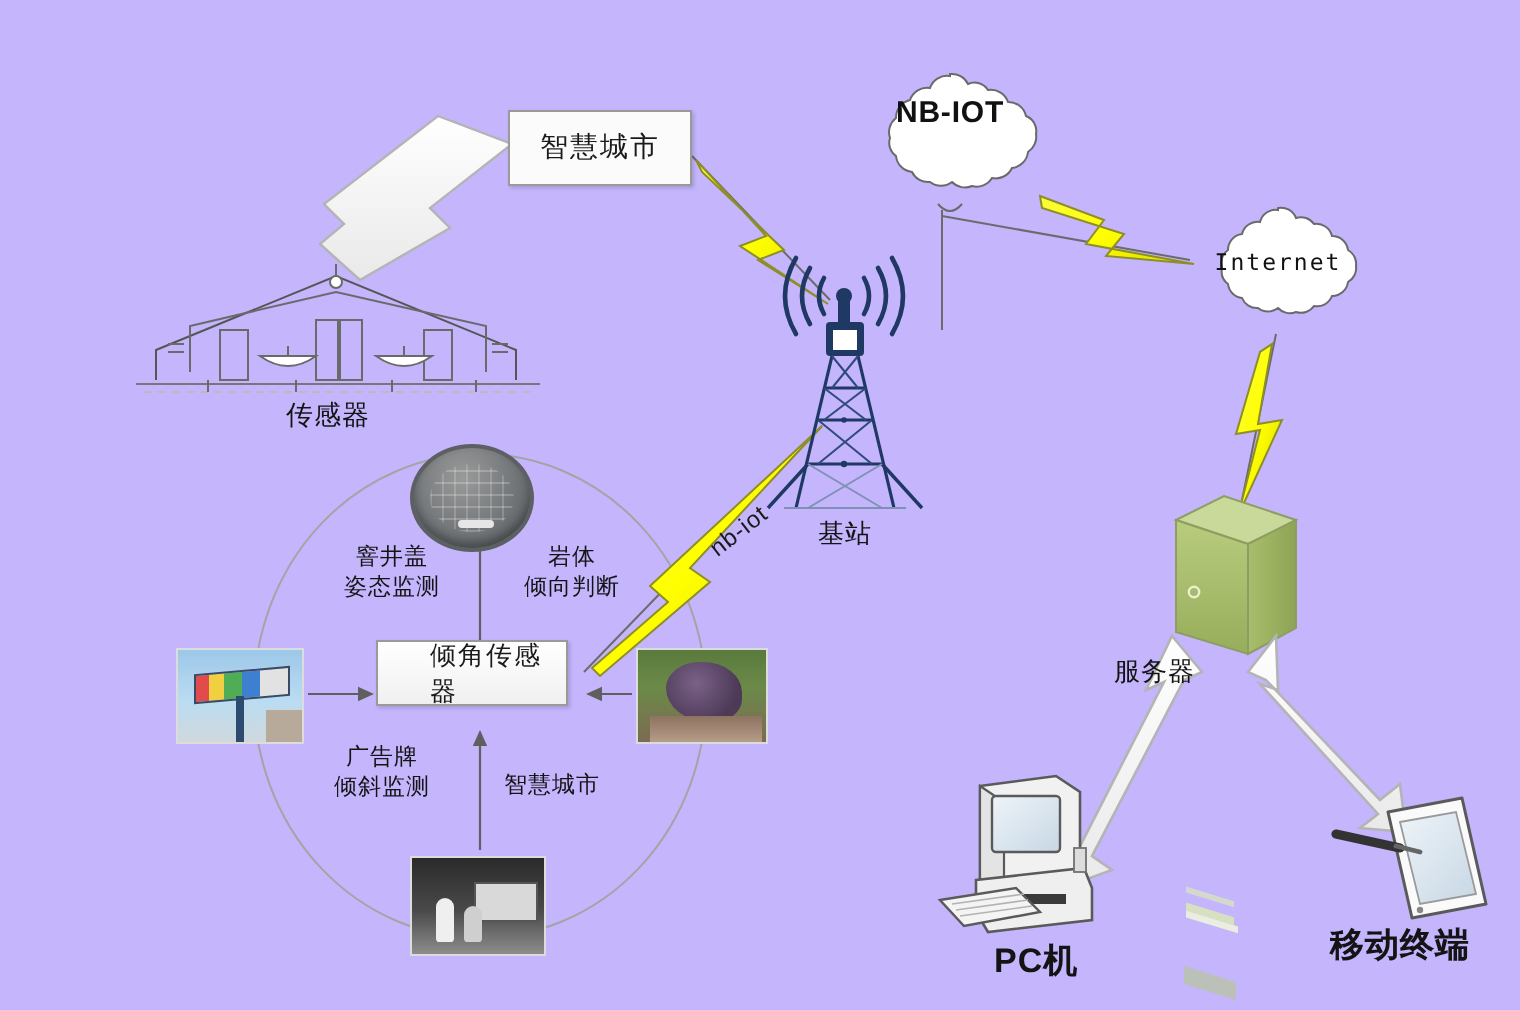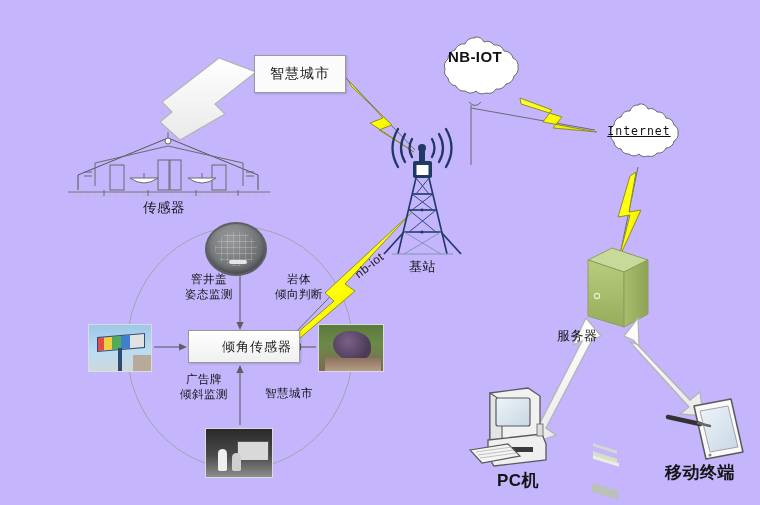--- a/index.html
+++ b/index.html
@@ -30,37 +30,37 @@
     color: #1a1a1a;
     font-size: 14px;
     letter-spacing: 1px;
     box-sizing: border-box;
   }
   #smart-city-box {
     left: 254px; top: 55px; width: 92px; height: 38px;
     font-size: 14px;
   }
   #tilt-sensor-box {
-    left: 188px; top: 330px; width: 112px; height: 33px;
+    left: 188px; top: 320px; width: 96px; height: 33px;
     font-size: 13px;
     background: linear-gradient(#ffffff, #f0f0f0);
     padding-left: 26px;
   }
 
   
   .label {
     position: absolute;
     color: #141414;
     font-size: 13px;
     white-space: nowrap;
     letter-spacing: 0.5px;
     text-align: right;
   }
   .label.small { font-size: 11.5px; line-height: 15px; }
-  .label.center { text-align: center; margin-left: 13px; }
+  .label.center { text-align: center; }
 
   #label-sensor    { left: 143px; top: 199px; font-size: 13.5px; }
   #label-bs        { left: 409px; top: 258px; font-size: 13px; }
   #label-server    { left: 557px; top: 327px; font-size: 13px; font-weight: normal; }
   #label-pc        { left: 497px; top: 469px; font-size: 17px; font-weight: bold; }
   #label-mobile    { left: 665px; top: 461px; font-size: 17px; font-weight: bold; }
 
   #label-manhole   { left: 160px; top: 272px; text-align: center; width: 72px; }
   #label-rock      { left: 250px; top: 272px; text-align: center; width: 72px; }
   #label-billboard { left: 155px; top: 372px; text-align: center; width: 72px; }
@@ -72,21 +72,21 @@
     position: absolute;
     left: 0; right: 0;
     text-align: center;
     color: #111;
     pointer-events: none;
   }
   #cloud-nbiot { left: 424px; top: 32px; width: 102px; height: 76px; }
   #cloud-nbiot .t1 { top: 16px; font-size: 15px; font-weight: bold; letter-spacing: 0.4px; }
   #cloud-nbiot .t2 { top: 38px; font-size: 12px; }
   #cloud-internet { left: 592px; top: 100px; width: 94px; height: 68px; }
-  #cloud-internet .t1 { top: 24px; font-size: 11.5px; font-family: "DejaVu Sans Mono", monospace; letter-spacing: 1px; text-decoration: underline; }
+  #cloud-internet .t1 { top: 24px; font-size: 11.5px; font-family: "DejaVu Sans Mono", monospace; letter-spacing: 1px; }
 
   
   .photo {
     position: absolute;
     border: 1px solid #dcdcdc;
     box-sizing: border-box;
     overflow: hidden;
   }
   #photo-billboard {
     left: 88px; top: 324px; width: 64px; height: 48px;

